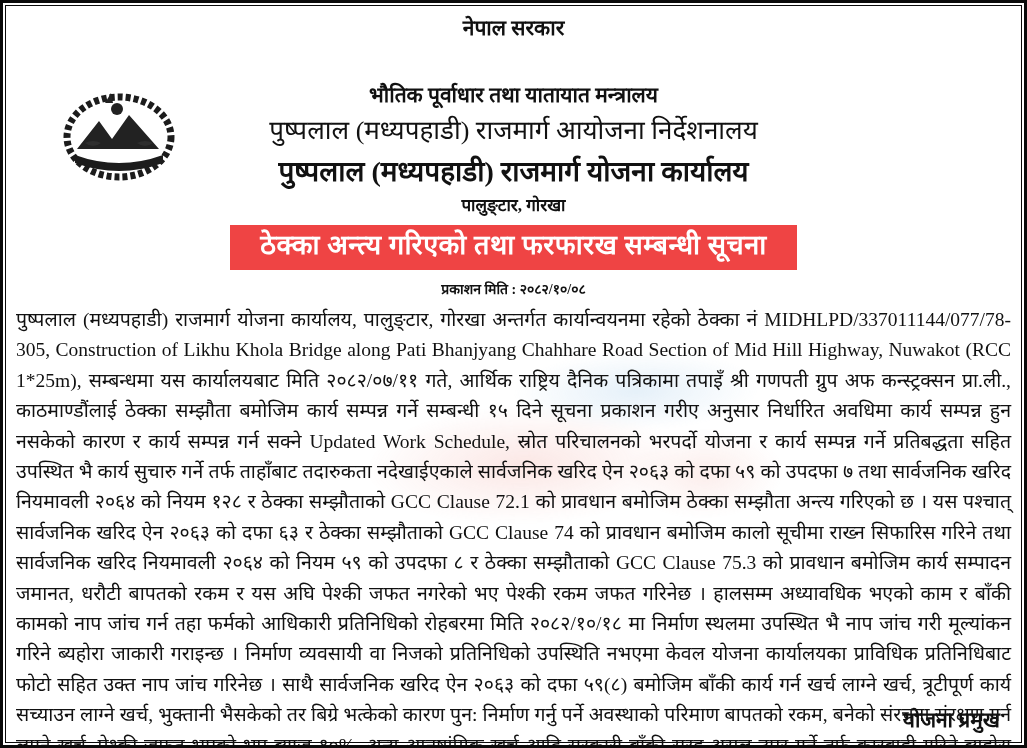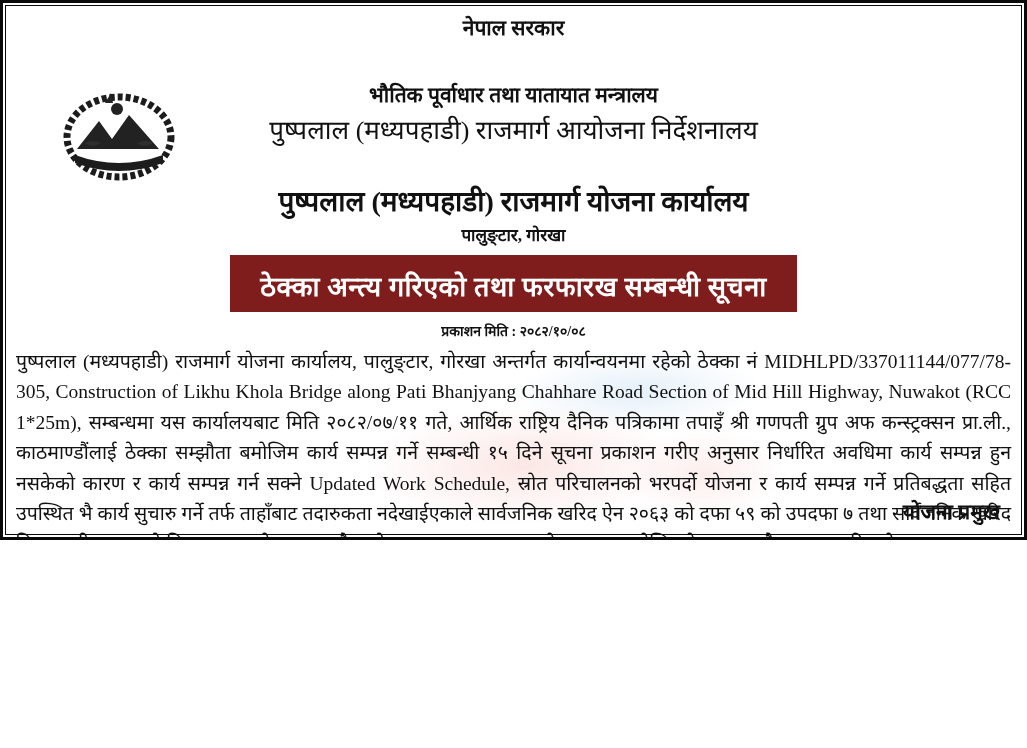--- a/index.html
+++ b/index.html
@@ -1,18 +1,18 @@
 <!DOCTYPE html>
 <html><head>
 <meta charset="utf-8">
 <style>
   html,body{margin:0;padding:0;background:#ffffff;}
   .page{
     position:relative;
-    width:1027px;height:540px;
+    width:1027px;height:748px;
     box-sizing:border-box;
     background:#ffffff;
     border:3px solid #0a0a0a;
     font-family:"Liberation Serif","DejaVu Serif",serif;
     color:#111;
     overflow:hidden;
   }
   .inner-frame{
     position:absolute;inset:2px;
     border:1px solid #0a0a0a;
@@ -38,28 +38,28 @@
 
   .emblem{
     position:absolute;left:52px;top:80px;width:128px;height:104px;z-index:2;
   }
 
   .header{position:relative;z-index:1;text-align:center;padding-top:10px;}
   .h-line1{font-size:21px;font-weight:bold;line-height:30px;}
   .h-line2{font-size:21px;font-weight:bold;line-height:32px;margin-top:36px;}
   .h-line3{font-size:22px;font-weight:bold;line-height:33px;}
   .h-line4{font-size:26px;font-weight:normal;line-height:40px;}
-  .h-line5{font-size:28px;font-weight:bold;line-height:42px;margin-top:30px;}
+  .h-line5{font-size:28px;font-weight:bold;line-height:42px;}
   .h-line6{font-size:17px;font-weight:bold;line-height:26px;}
 
   .banner-wrap{text-align:center;margin-top:6px;position:relative;z-index:1;}
   .banner{
-    display:inline-block;background:#7f1d1d;color:#fff;
+    display:inline-block;background:#ef4444;color:#fff;
     font-size:27px;font-weight:bold;
-    padding:12px 30px 8px 30px;letter-spacing:.5px;
+    padding:0 30px 8px 30px;letter-spacing:.5px;
   }
   .pub-date{
     text-align:center;font-size:14px;font-weight:bold;margin-top:9px;position:relative;z-index:1;
   }
 
   .body-text{
     position:relative;z-index:1;
     margin:7px 13px 0 13px;
     font-size:19.5px;line-height:30.4px;
     text-align:justify;

